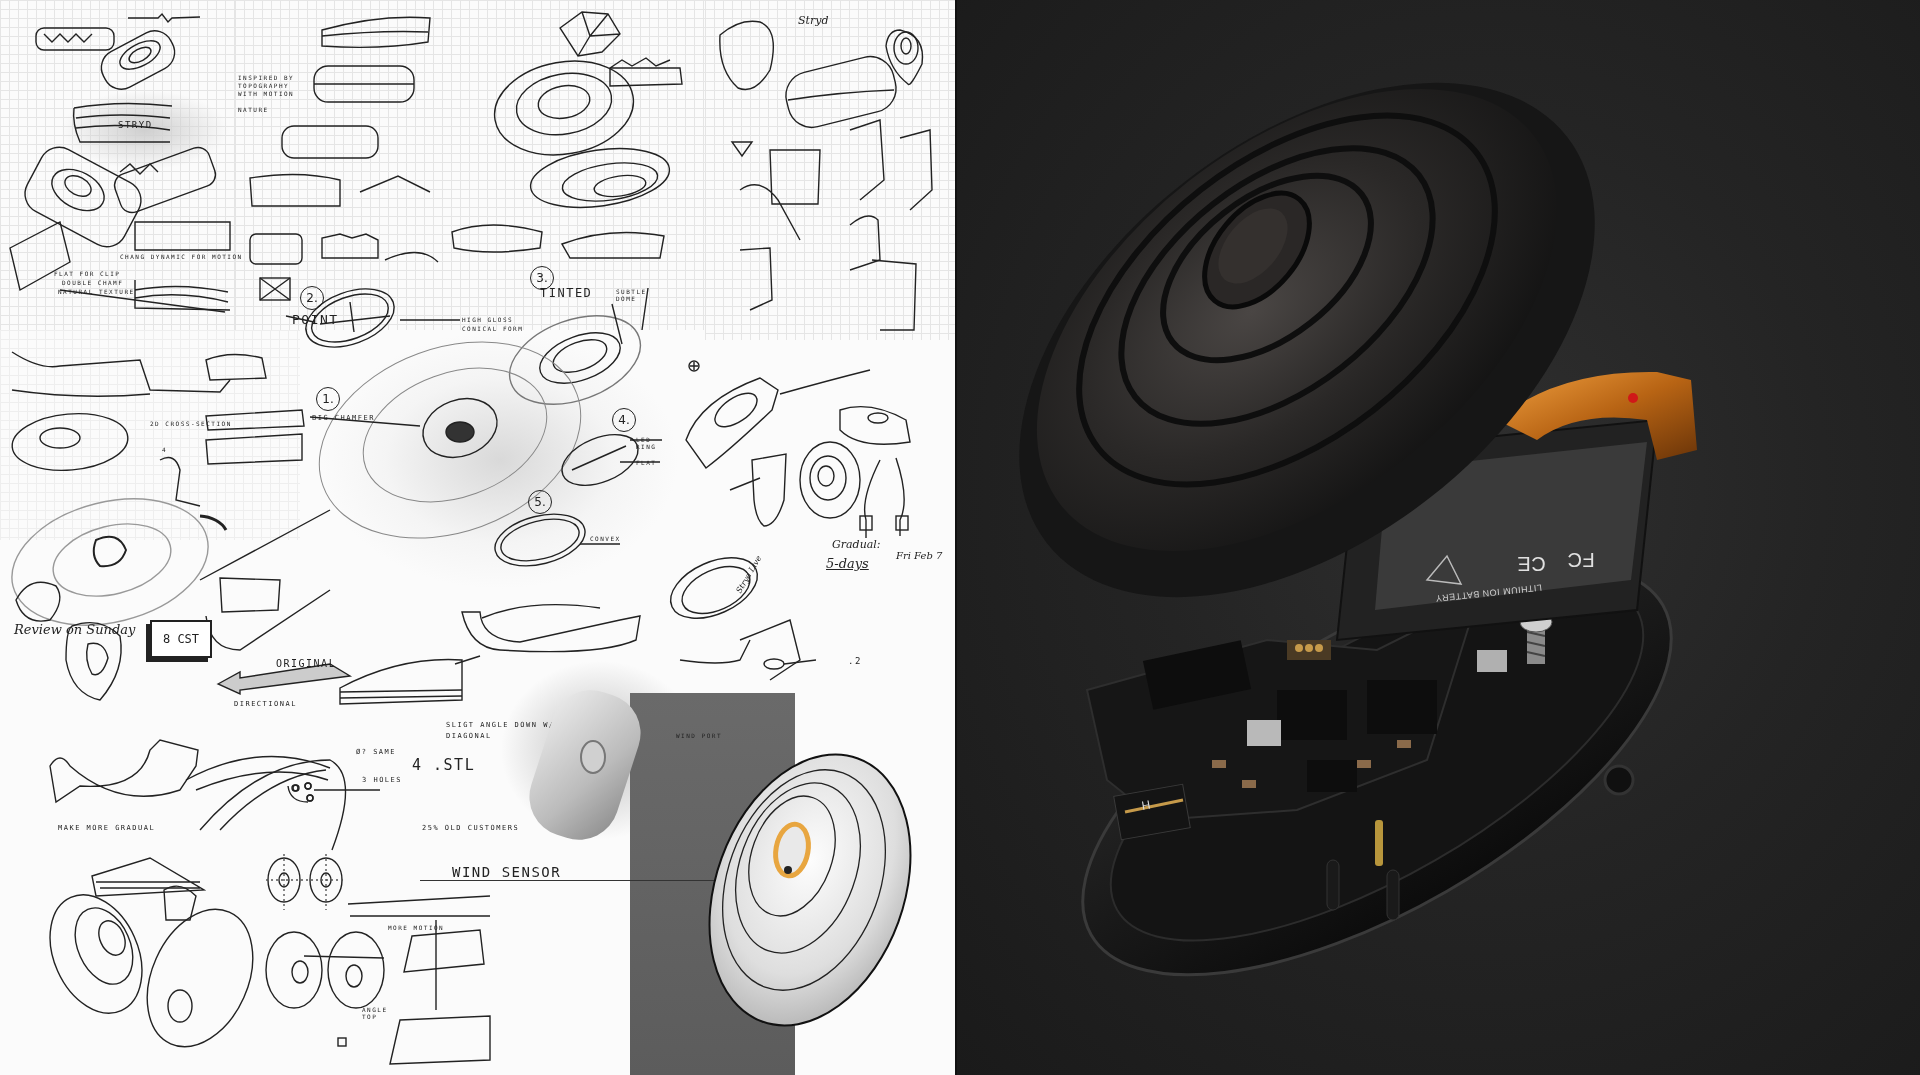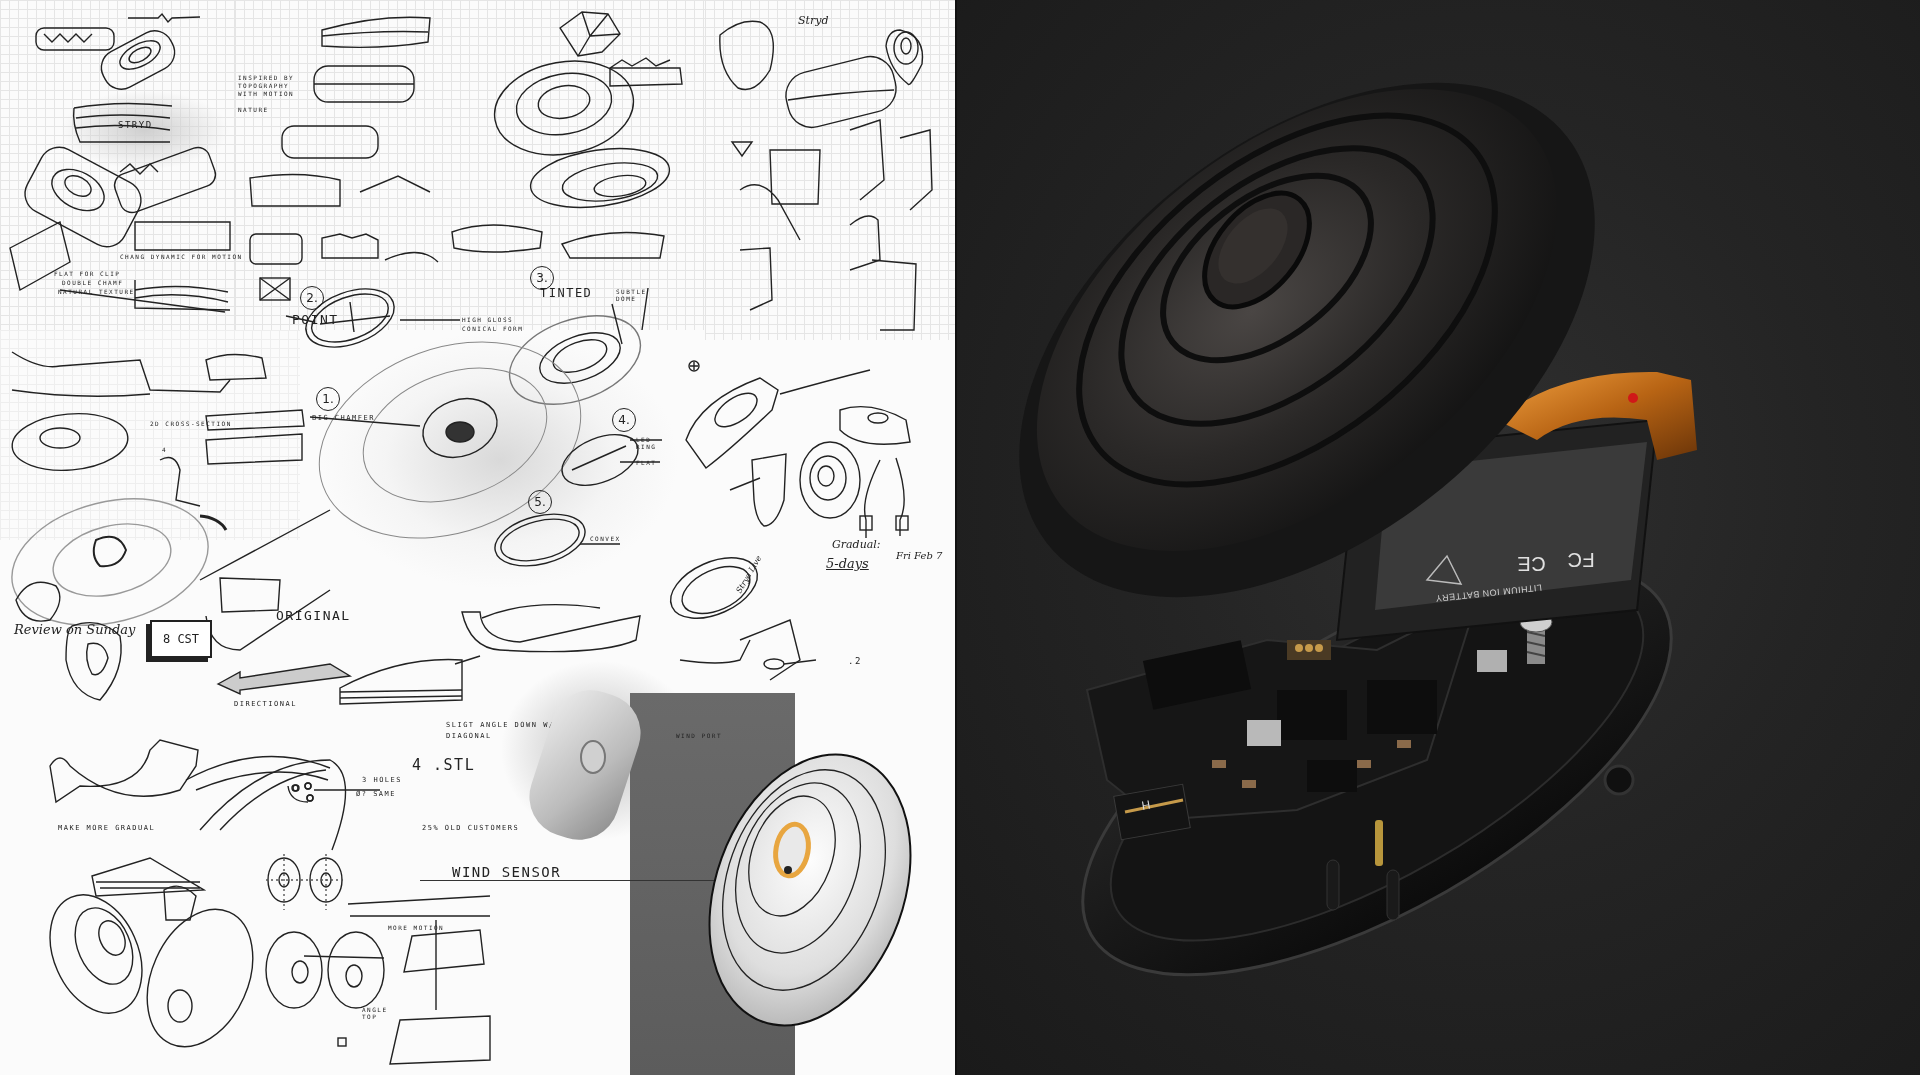--- a/index.html
+++ b/index.html
@@ -179,26 +179,26 @@
     <path d="M140 112 L262 110 M140 118 L262 116"></path>
     <path d="M255 84 L280 76"></path>
     <path d="M0 250 Q60 180 130 180 Q160 196 132 270"></path>
     <path d="M20 250 Q70 196 126 190"></path>
     <circle cx="95" cy="208" r="3"></circle>
       <circle cx="108" cy="206" r="3"></circle>
       <circle cx="110" cy="218" r="3"></circle>
     <path d="M88 206 Q90 222 108 222"></path>
     <path d="M114 210 L180 210"></path>
   </svg>
-  <div class="note" style="left:276px;top:608px;font-size:13px">Original</div>
+  <div class="note" style="left:276px;top:658px;font-size:10px">Original</div>
   <div class="note" style="left:234px;top:700px;font-size:7px">Directional</div>
   <div class="note" style="left:446px;top:720px;font-size:7px;width:110px;white-space:normal;line-height:11px">Sligt Angle Down w/ Diagonal</div>
   <div class="note" style="left:412px;top:756px;font-size:15px">4 .stl</div>
   <div class="note" style="left:362px;top:776px;font-size:7px">3 Holes</div>
-  <div class="note" style="left:356px;top:790px;font-size:7px">Ø? Same</div>
+  <div class="note" style="left:356px;top:748px;font-size:7px">Ø? Same</div>
   <div class="note" style="left:422px;top:824px;font-size:7px">25% Old Customers</div>
 
   <div class="shade" style="left:540px;top:690px;width:90px;height:150px;border-radius:40px;background:linear-gradient(120deg,#eee,#bbb 60%,#888);transform:rotate(18deg);"></div>
   <div class="shade" style="left:580px;top:740px;width:22px;height:30px;border-radius:50%;background:#d0d0d0;border:2px solid #777"></div>
   <div class="note" style="left:676px;top:732px;font-size:6px">Wind Port</div>
   <div style="position:absolute;left:420px;top:880px;width:340px;height:1px;background:#333"></div>
   <div class="note" style="left:452px;top:864px;font-size:14px">Wind Sensor</div>
 
   <svg style="position:absolute;left:700px;top:740px;overflow:visible" width="240" height="300">
     <defs>

